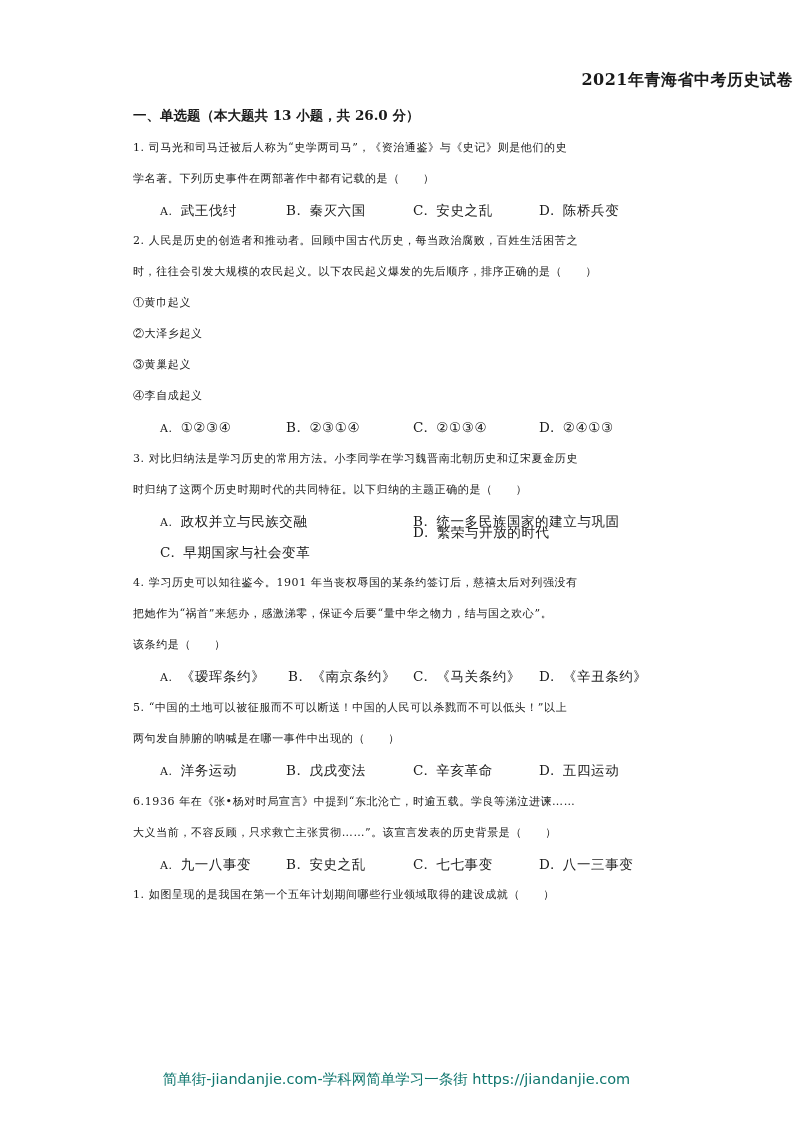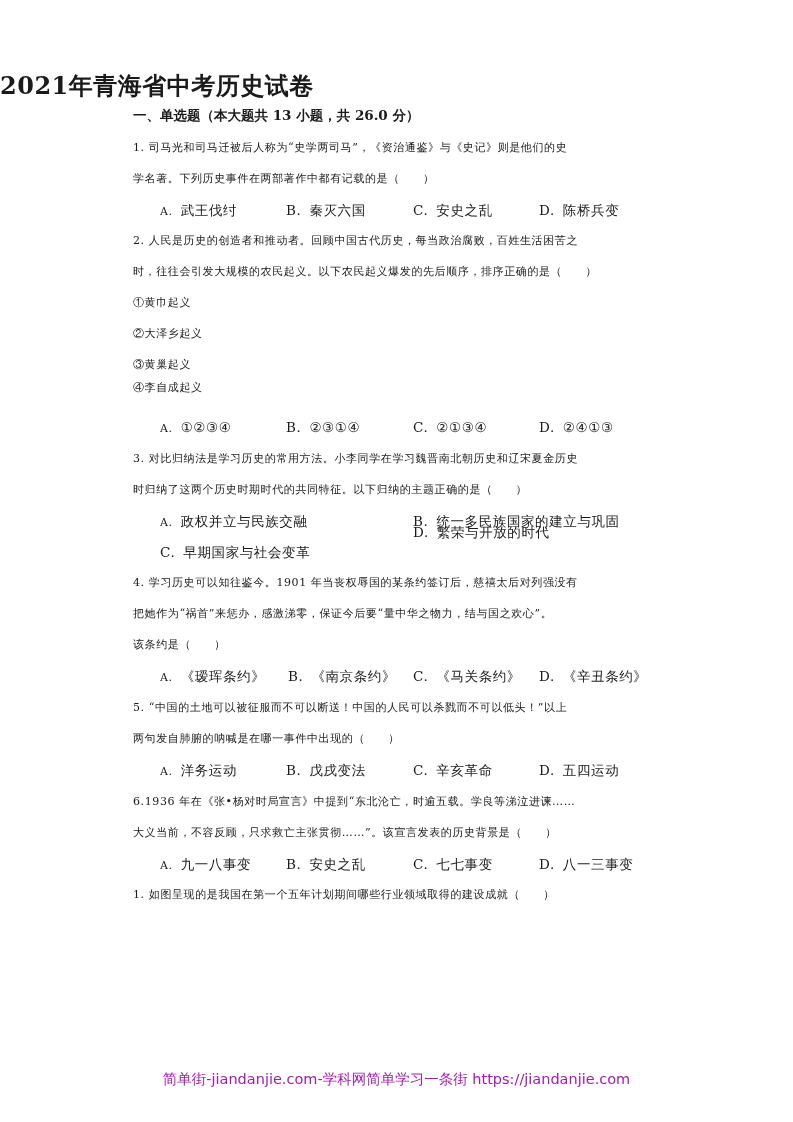--- a/index.html
+++ b/index.html
@@ -3,62 +3,62 @@
   <meta charset="utf-8">
   <style>
     html, body { margin: 0; padding: 0; background: #ffffff; }
     body {
       width: 793px; height: 1122px; position: relative; overflow: hidden;
       font-family: "DejaVu Serif", "Liberation Serif", serif;
       color: #1a1a1a;
     }
     .page-title {
       position: absolute; left: 0; top: 70px; width: 793px;
-      text-align: left; font-size: 24px; font-weight: bold;
+      text-align: right; font-size: 16px; font-weight: bold;
       letter-spacing: 0.5px;
     }
     .section-heading {
       position: absolute; left: 133px; top: 107px;
       font-size: 13.5px; font-weight: bold;
     }
     .line {
       position: absolute; left: 133px; font-size: 11px;
       white-space: nowrap; letter-spacing: 0.6px;
     }
     .opt {
       position: absolute; font-size: 13.5px; white-space: nowrap;
       letter-spacing: 0.6px;
     }
     .opt .letter { display: inline-block; margin-right: 8px; }
     .opt .letter.small { font-size: 11px; }
     .footer {
       position: absolute; left: 0; top: 1070px; width: 793px;
       text-align: center; font-family: "DejaVu Sans", "Liberation Sans", sans-serif;
-      font-size: 14.5px; color: #a21caf;
+      font-size: 14.5px; color: #0f766e;
     }
   </style>
 </head>
 <body>
 
 <div class="page-title">2021年青海省中考历史试卷</div>
 <div class="section-heading">一、单选题（本大题共 13 小题，共 26.0 分）</div>
 
 <div class="line" style="top:140px">1. 司马光和司马迁被后人称为“史学两司马”，《资治通鉴》与《史记》则是他们的史</div>
 <div class="line" style="top:171px">学名著。下列历史事件在两部著作中都有记载的是（　　）</div>
 <div class="opt" style="left:160px;top:202px"><span class="letter small">A.</span><span>武王伐纣</span></div>
 <div class="opt" style="left:286px;top:202px"><span class="letter">B.</span><span>秦灭六国</span></div>
 <div class="opt" style="left:413px;top:202px"><span class="letter">C.</span><span>安史之乱</span></div>
 <div class="opt" style="left:539px;top:202px"><span class="letter">D.</span><span>陈桥兵变</span></div>
 
 <div class="line" style="top:233px">2. 人民是历史的创造者和推动者。回顾中国古代历史，每当政治腐败，百姓生活困苦之</div>
 <div class="line" style="top:264px">时，往往会引发大规模的农民起义。以下农民起义爆发的先后顺序，排序正确的是（　　）</div>
 <div class="line" style="top:295px">①黄巾起义</div>
 <div class="line" style="top:326px">②大泽乡起义</div>
 <div class="line" style="top:357px">③黄巢起义</div>
-<div class="line" style="top:380px">④李自成起义</div>
+<div class="line" style="top:388px">④李自成起义</div>
 <div class="opt" style="left:160px;top:419px"><span class="letter small">A.</span><span>①②③④</span></div>
 <div class="opt" style="left:286px;top:419px"><span class="letter">B.</span><span>②③①④</span></div>
 <div class="opt" style="left:413px;top:419px"><span class="letter">C.</span><span>②①③④</span></div>
 <div class="opt" style="left:539px;top:419px"><span class="letter">D.</span><span>②④①③</span></div>
 
 <div class="line" style="top:451px">3. 对比归纳法是学习历史的常用方法。小李同学在学习魏晋南北朝历史和辽宋夏金历史</div>
 <div class="line" style="top:482px">时归纳了这两个历史时期时代的共同特征。以下归纳的主题正确的是（　　）</div>
 <div class="opt" style="left:160px;top:513px"><span class="letter small">A.</span><span>政权并立与民族交融</span></div>
 <div class="opt" style="left:413px;top:513px"><span class="letter">B.</span><span>统一多民族国家的建立与巩固</span></div>
 <div class="opt" style="left:160px;top:544px"><span class="letter">C.</span><span>早期国家与社会变革</span></div>

